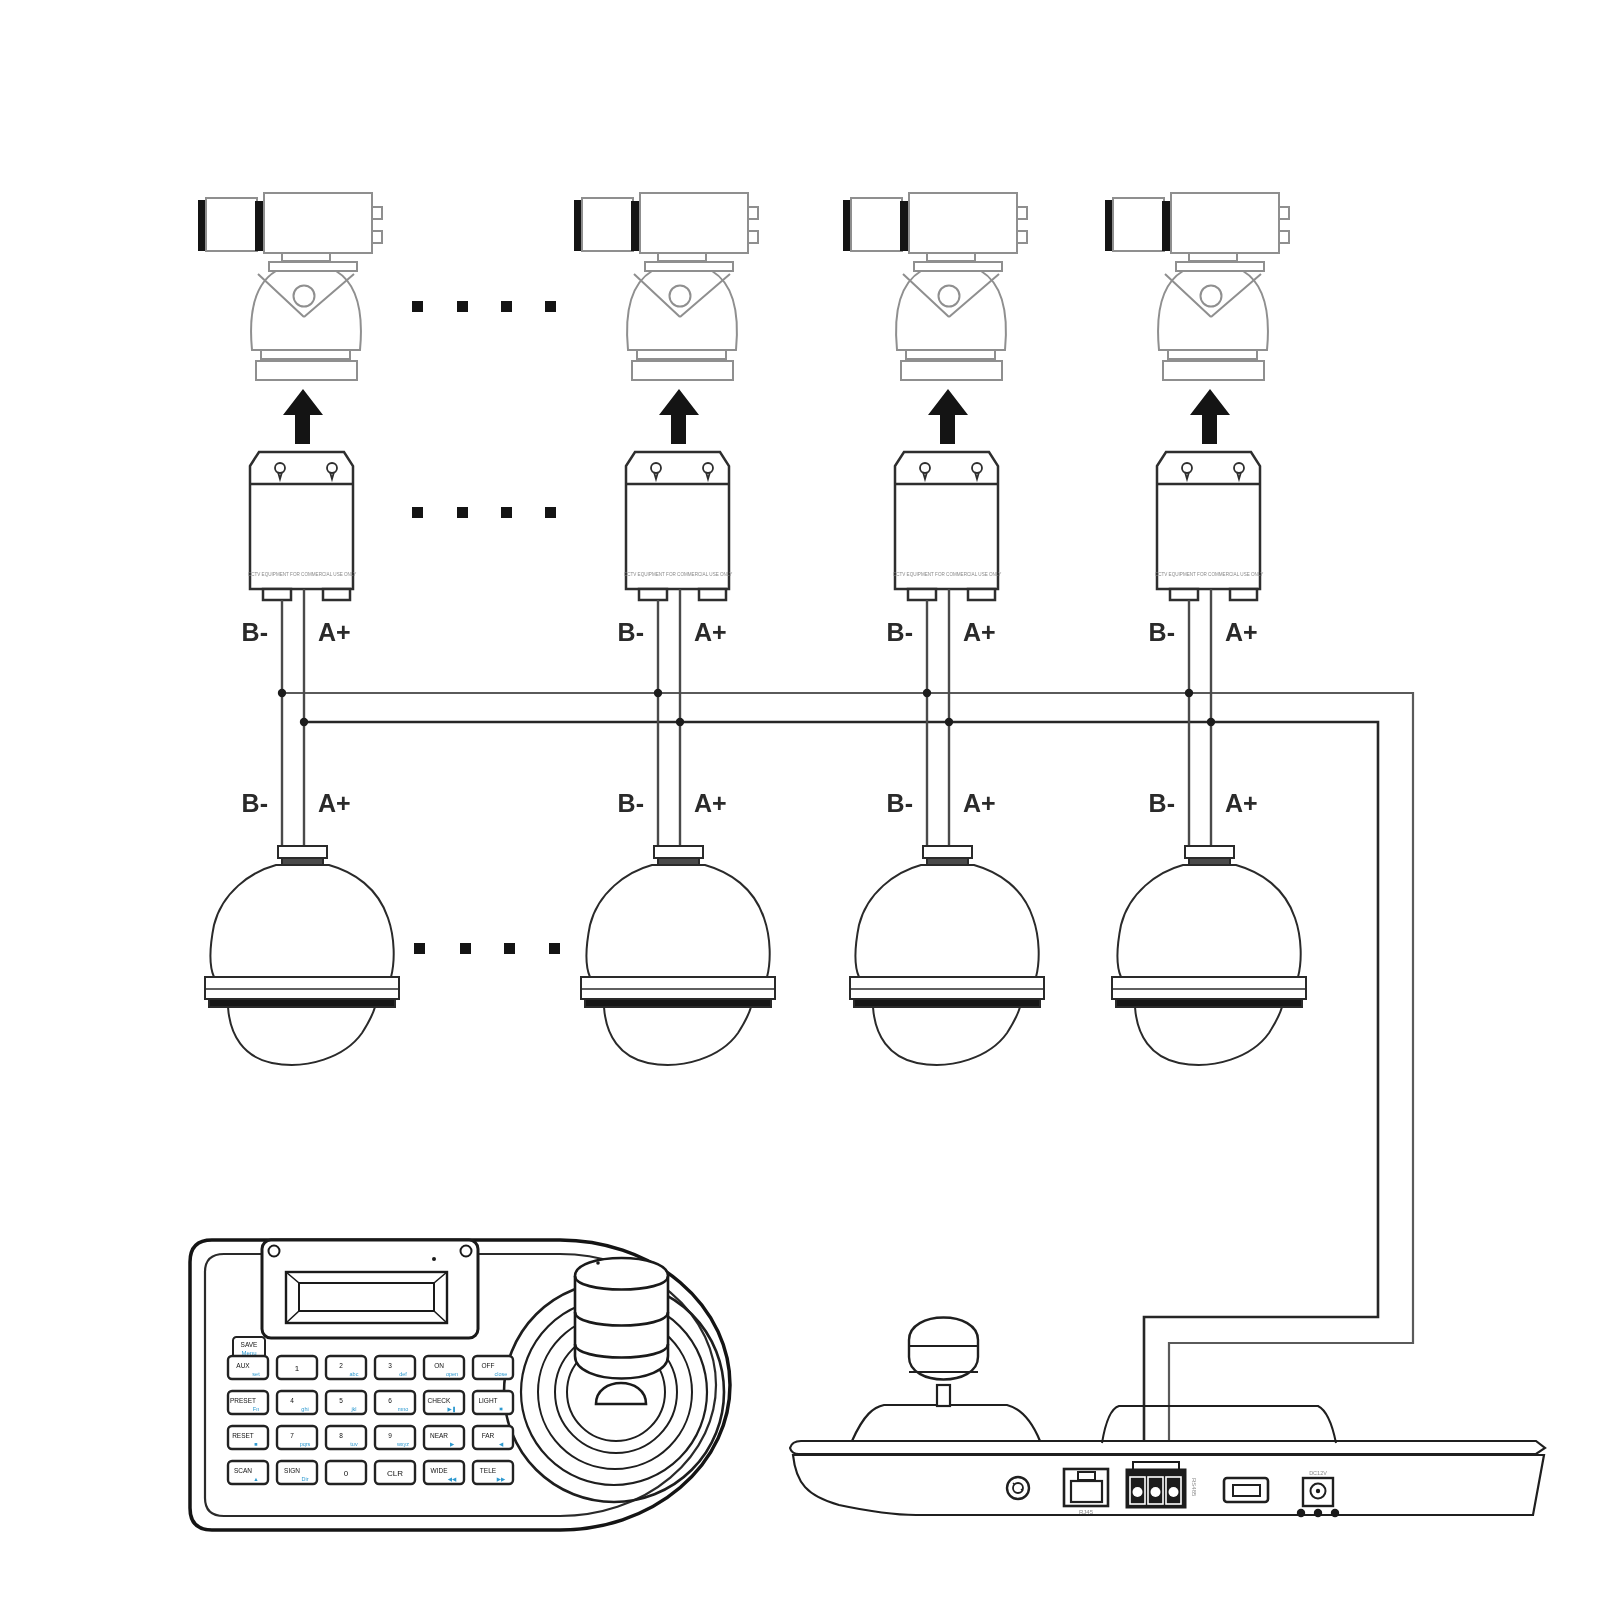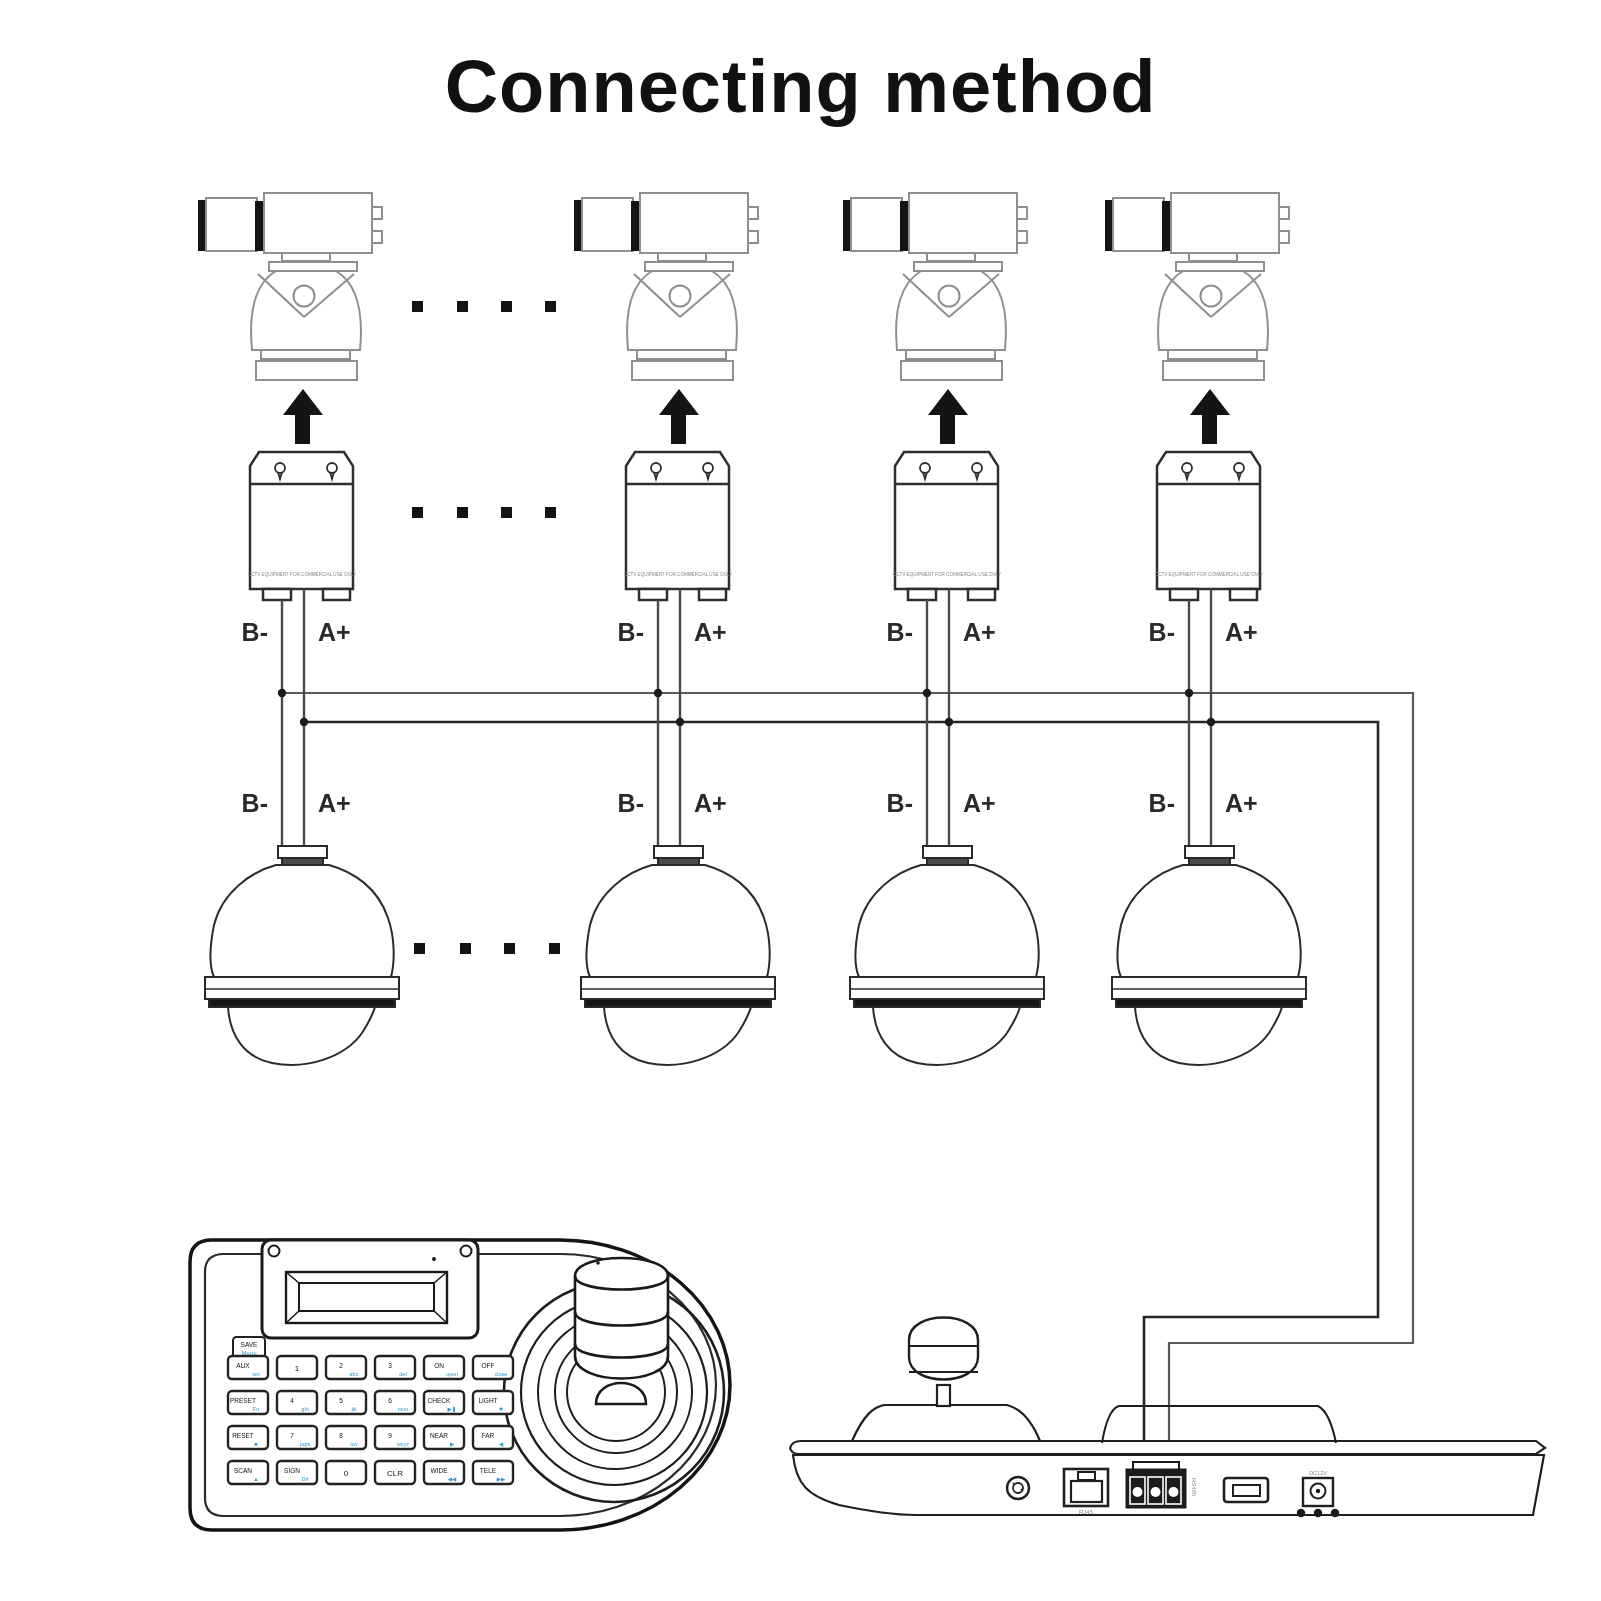--- a/index.html
+++ b/index.html
@@ -9,21 +9,20 @@
          font-size:74px;font-weight:600;letter-spacing:1px;color:#111;}
   svg{position:absolute;left:0;top:0;}
   svg text{font-family:"Liberation Sans", sans-serif;}
   .wire-label{font-size:25px;font-weight:600;fill:#2a2a2a;}
   .tiny{fill:#8a8a8a;}
 </style>
 </head>
 <body>
 
 <div id="stage">
-  <div id="title">Connecting method</div>
 
   <svg width="1601" height="1601" viewBox="0 0 1601 1601">
     <defs>
 
       <g id="col-template">
 
         <g stroke="#8f8f8f" stroke-width="2" fill="#ffffff">
           <rect x="-104" y="200" width="9" height="51" fill="#141414" stroke="none"></rect>
           <rect x="-96" y="198" width="51" height="53"></rect>
           <rect x="-47" y="201" width="9" height="50" fill="#141414" stroke="none"></rect>

